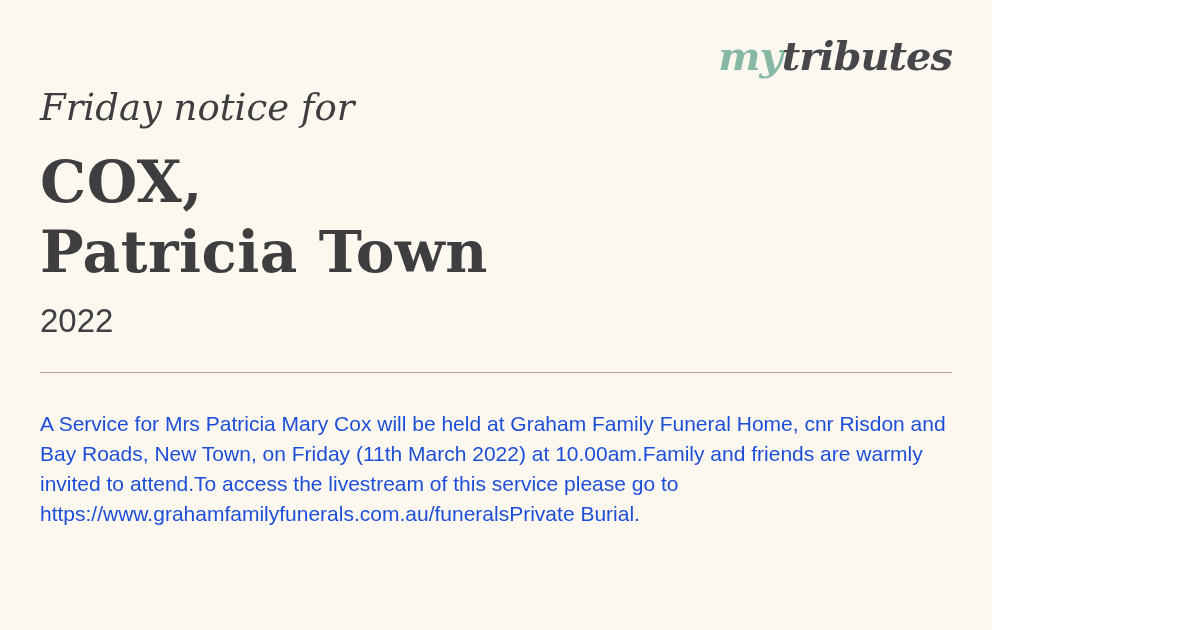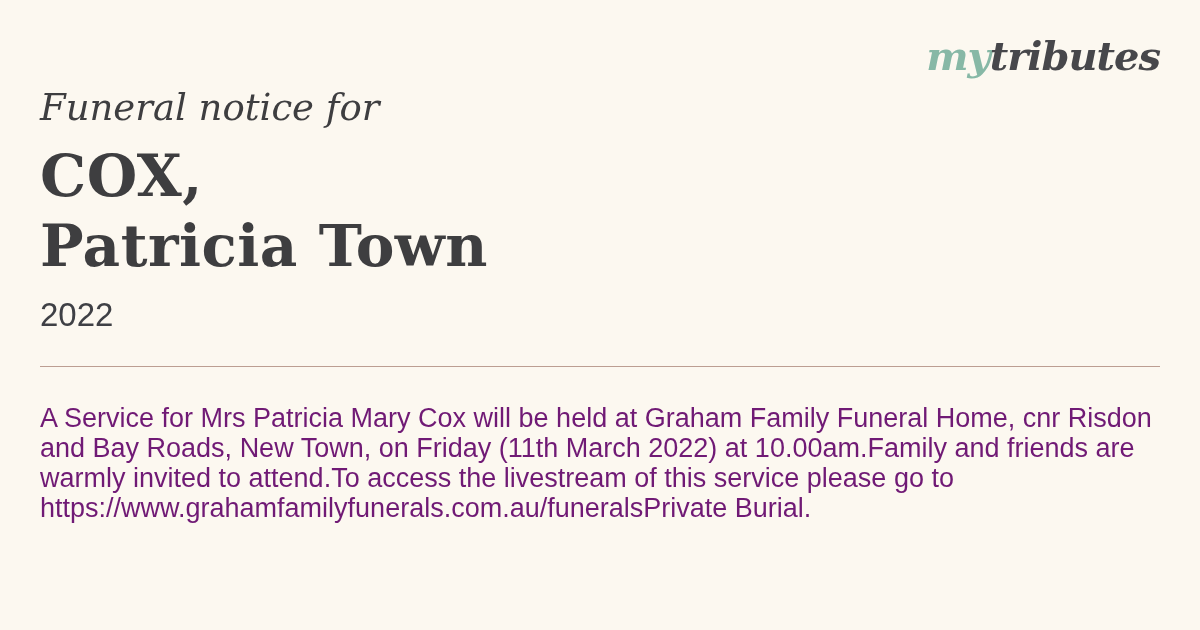--- a/index.html
+++ b/index.html
@@ -1,21 +1,21 @@
 <!DOCTYPE html>
 <html><head>
 <meta charset="utf-8">
 <style>
   html, body {
     margin: 0;
     padding: 0;
   }
   .card {
     position: relative;
-    width: 1200px;
+    width: 992px;
     height: 630px;
     background: #FCF8F0;
     font-family: "Liberation Sans", sans-serif;
     overflow: hidden;
     box-sizing: border-box;
   }
   .logo {
     position: absolute;
     top: 36px;
     right: 40px;
@@ -39,21 +39,21 @@
   .kicker {
     margin-top: 88px;
     font-family: "DejaVu Serif", "Liberation Serif", serif;
     font-style: italic;
     font-weight: 400;
     font-size: 37px;
     line-height: 1.1;
     color: #3E3E40;
   }
   .name {
-    margin-top: 12px;
+    margin-top: 18px;
     font-family: "DejaVu Serif", "Liberation Serif", serif;
     font-weight: 700;
     font-size: 58px;
     line-height: 1.22;
     letter-spacing: 0.5px;
     color: #3E3E40;
   }
   .year {
     margin-top: 14px;
     font-size: 33px;
@@ -64,39 +64,39 @@
     margin: 0;
     margin-top: 32px;
     border: none;
     border-top: 1px solid #BC9E92;
     height: 0;
     width: 100%;
   }
   .body-text {
     margin: 0;
     margin-top: 36px;
-    font-size: 27px;
+    font-size: 21px;
     line-height: 30px;
     font-weight: 400;
-    color: #701a75;
+    color: #1d4ed8;
     max-width: 1120px;
   }
 </style>
 </head>
 <body>
 
 <div class="card">
 
   <div class="logo">
     <span class="logo-my">my</span><span class="logo-trib">tributes</span>
   </div>
 
   <div class="content">
 
-    <div class="kicker">Funeral notice for</div>
+    <div class="kicker">Friday notice for</div>
 
     <div class="name">
       <div>COX,</div>
       <div>Patricia Town</div>
     </div>
 
     <div class="year">2022</div>
 
     <hr class="divider">
 

